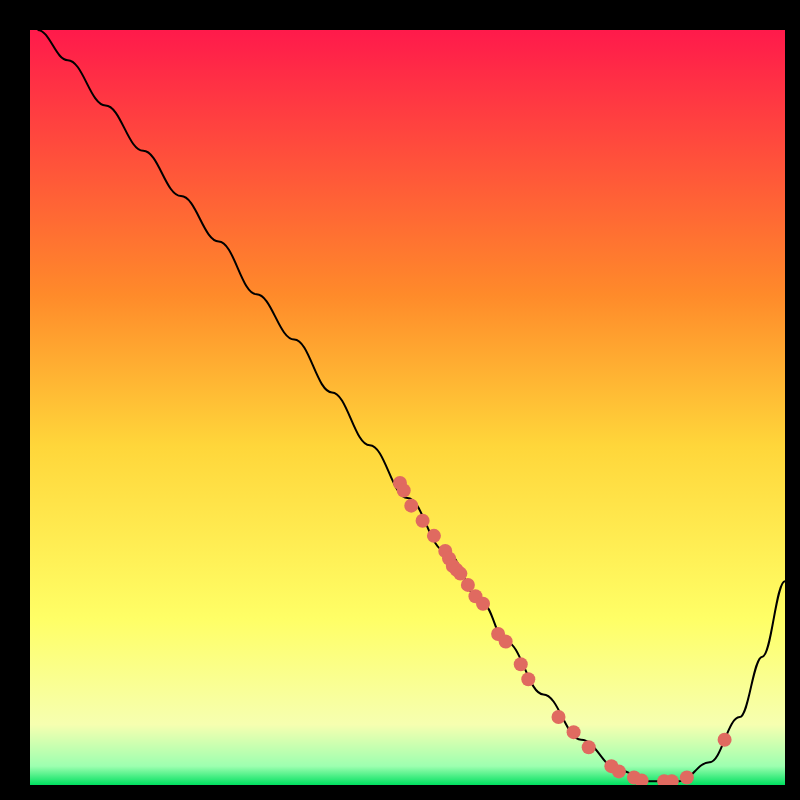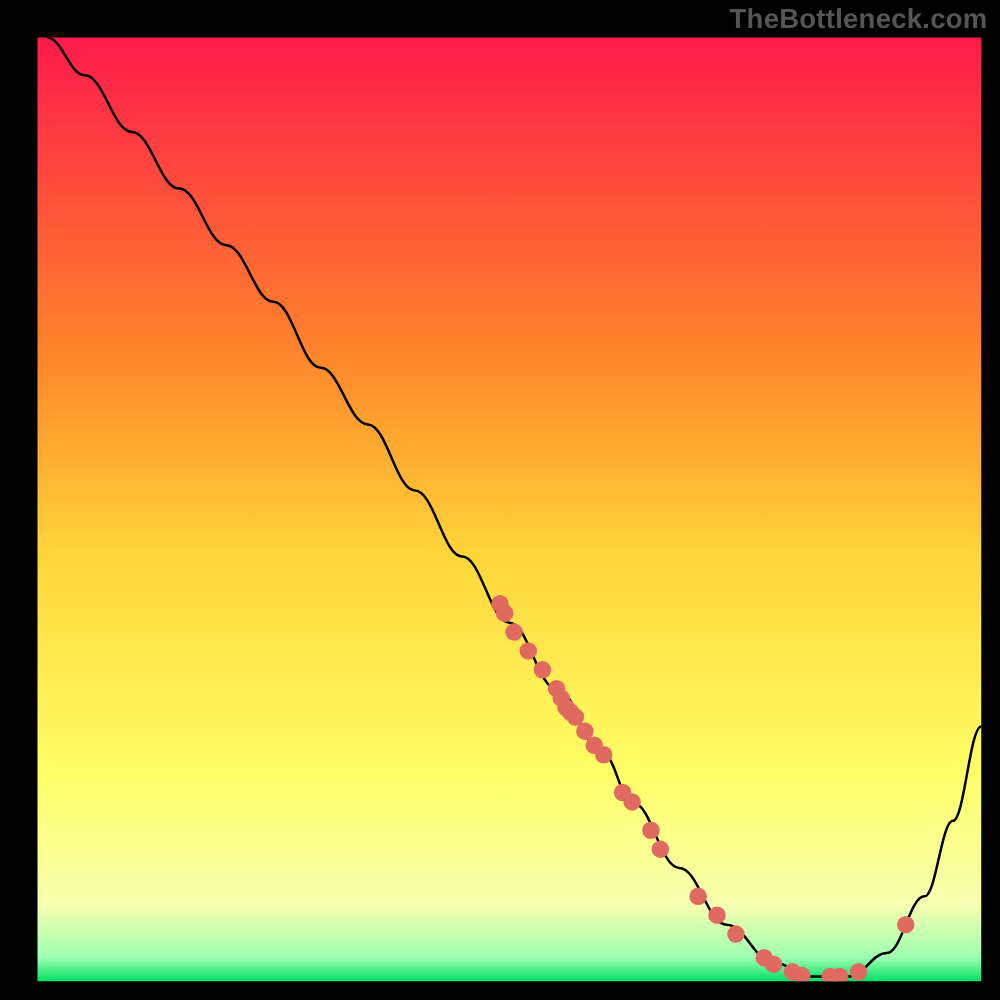--- a/index.html
+++ b/index.html
@@ -27,21 +27,20 @@
   svg {
     position: absolute;
     top: 0;
     left: 0;
   }
 </style>
 </head>
 <body>
 
 <div class="wrap">
-  <div class="attribution">TheBottleneck.com</div>
 
   <svg id="chart" width="800" height="800" viewBox="0 0 800 800">
     <defs>
       <linearGradient id="bg-grad" x1="0" y1="0" x2="0" y2="1">
           <stop offset="0%" stop-color="#ff1a4b"></stop>
           <stop offset="35%" stop-color="#ff8a2a"></stop>
           <stop offset="55.00000000000001%" stop-color="#ffd63a"></stop>
           <stop offset="78%" stop-color="#ffff66"></stop>
           <stop offset="92%" stop-color="#f6ffb0"></stop>
           <stop offset="97.5%" stop-color="#9dffb0"></stop>

